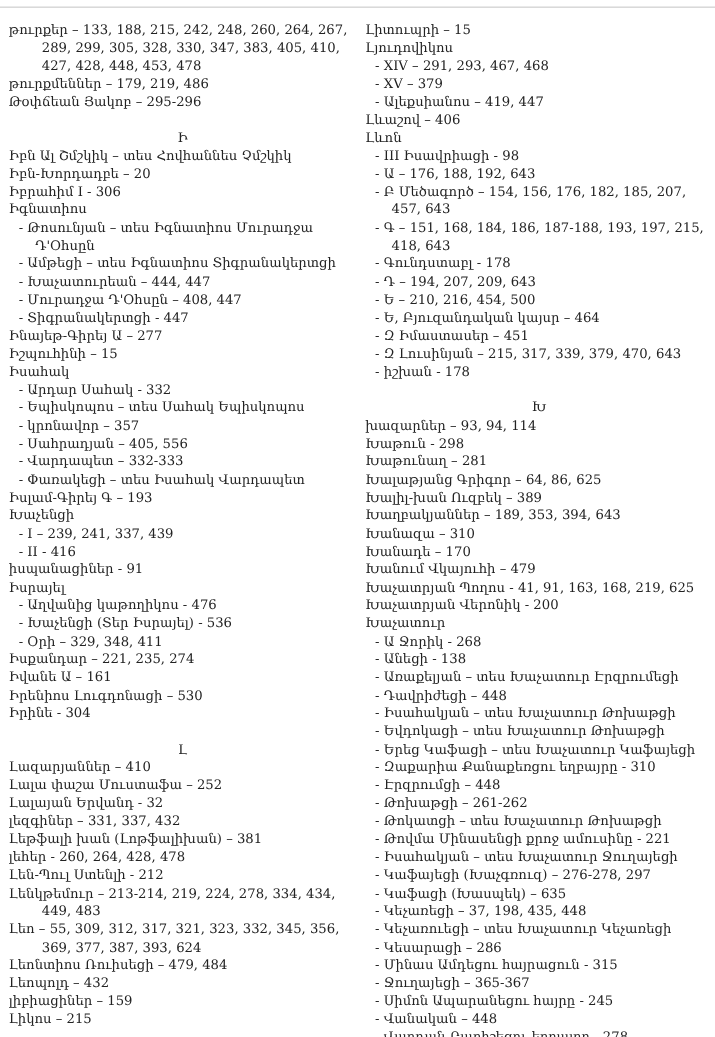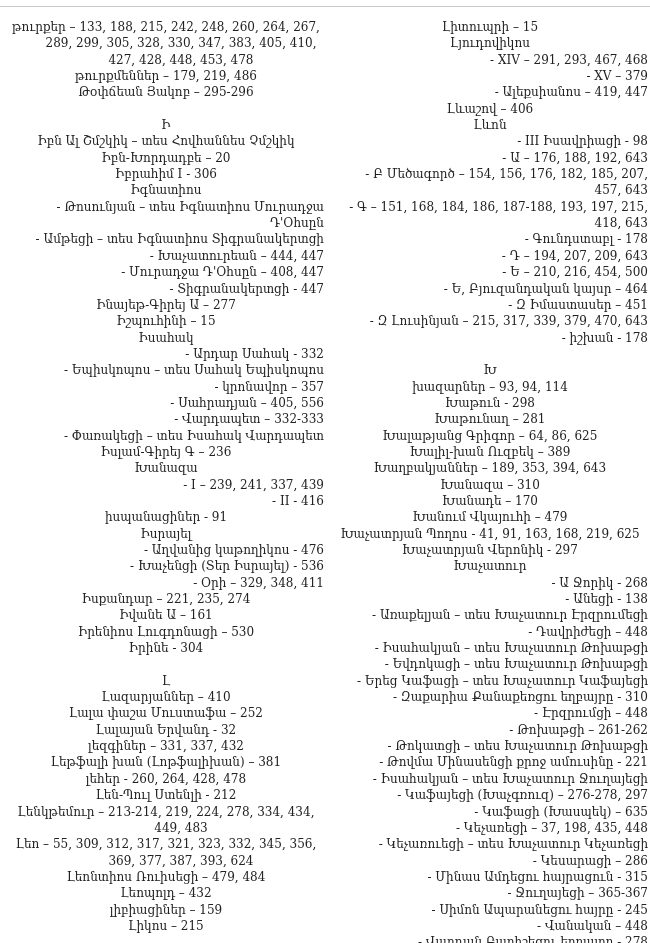--- a/index.html
+++ b/index.html
@@ -34,26 +34,24 @@
     display: flex;
     gap: 8px;
   }
   .col {
     width: 316px;
     flex: 0 0 316px;
   }
   .line-entry {
     padding-left: 30px;
     text-indent: -30px;
-    text-align: center;
   }
   .line-sub {
     padding-left: 24px;
     text-indent: -15px;
-    text-align: right;
   }
   .line-section {
     text-align: center;
     padding-top: 16.35px;
     text-indent: 0;
   }
 </style>
 </head>
 <body>
 
@@ -76,22 +74,22 @@
         <div class="line-sub">- Տիգրանակերտցի - 447</div>
         <div class="line-entry">Ինայեթ-Գիրեյ Ա – 277</div>
         <div class="line-entry">Իշպուհինի – 15</div>
         <div class="line-entry">Իսահակ</div>
         <div class="line-sub">- Արդար Սահակ - 332</div>
         <div class="line-sub">- Եպիսկոպոս – տես Սահակ Եպիսկոպոս</div>
         <div class="line-sub">- կրոնավոր – 357</div>
         <div class="line-sub">- Սահրադյան – 405, 556</div>
         <div class="line-sub">- Վարդապետ – 332-333</div>
         <div class="line-sub">- Փառակեցի – տես Իսահակ Վարդապետ</div>
-        <div class="line-entry">Իսլամ-Գիրեյ Գ – 236</div>
-        <div class="line-entry">Խանազա</div>
+        <div class="line-entry">Իսլամ-Գիրեյ Գ – 193</div>
+        <div class="line-entry">Խաչենցի</div>
         <div class="line-sub">- I – 239, 241, 337, 439</div>
         <div class="line-sub">- II - 416</div>
         <div class="line-entry">իսպանացիներ - 91</div>
         <div class="line-entry">Իսրայել</div>
         <div class="line-sub">- Աղվանից կաթողիկոս - 476</div>
         <div class="line-sub">- Խաչենցի (Տեր Իսրայել) - 536</div>
         <div class="line-sub">- Օրի – 329, 348, 411</div>
         <div class="line-entry">Իսքանդար – 221, 235, 274</div>
         <div class="line-entry">Իվանե Ա – 161</div>
         <div class="line-entry">Իրենիոս Լուգդոնացի – 530</div>
@@ -134,21 +132,21 @@
         <div class="line-entry">խազարներ – 93, 94, 114</div>
         <div class="line-entry">Խաթուն - 298</div>
         <div class="line-entry">Խաթունաղ – 281</div>
         <div class="line-entry">Խալաթյանց Գրիգոր – 64, 86, 625</div>
         <div class="line-entry">Խալիլ-խան Ուզբեկ – 389</div>
         <div class="line-entry">Խաղբակյաններ – 189, 353, 394, 643</div>
         <div class="line-entry">Խանազա – 310</div>
         <div class="line-entry">Խանադե – 170</div>
         <div class="line-entry">Խանում Վկայուհի – 479</div>
         <div class="line-entry">Խաչատրյան Պողոս  - 41, 91, 163, 168, 219, 625</div>
-        <div class="line-entry">Խաչատրյան Վերոնիկ - 297</div>
+        <div class="line-entry">Խաչատրյան Վերոնիկ - 200</div>
         <div class="line-entry">Խաչատուր</div>
         <div class="line-sub">- Ա Ջորիկ - 268</div>
         <div class="line-sub">- Անեցի - 138</div>
         <div class="line-sub">- Առաքելյան – տես Խաչատուր Էրզրումեցի</div>
         <div class="line-sub">- Դավրիժեցի – 448</div>
         <div class="line-sub">- Իսահակյան – տես Խաչատուր Թոխաթցի</div>
         <div class="line-sub">- Եվդոկացի – տես Խաչատուր Թոխաթցի</div>
         <div class="line-sub">- Երեց Կաֆացի – տես Խաչատուր Կաֆայեցի</div>
         <div class="line-sub">- Զաքարիա Քանաքեռցու եղբայրը - 310</div>
         <div class="line-sub">- Էրզրումցի – 448</div>

